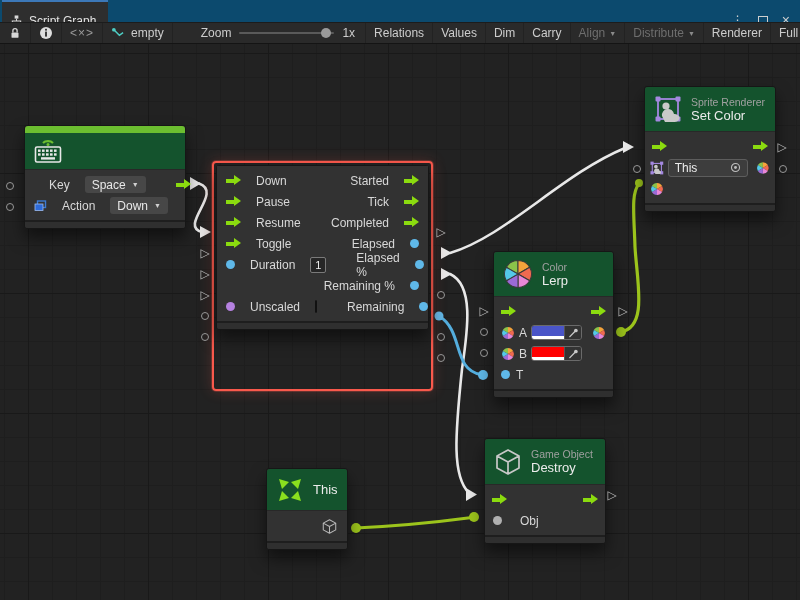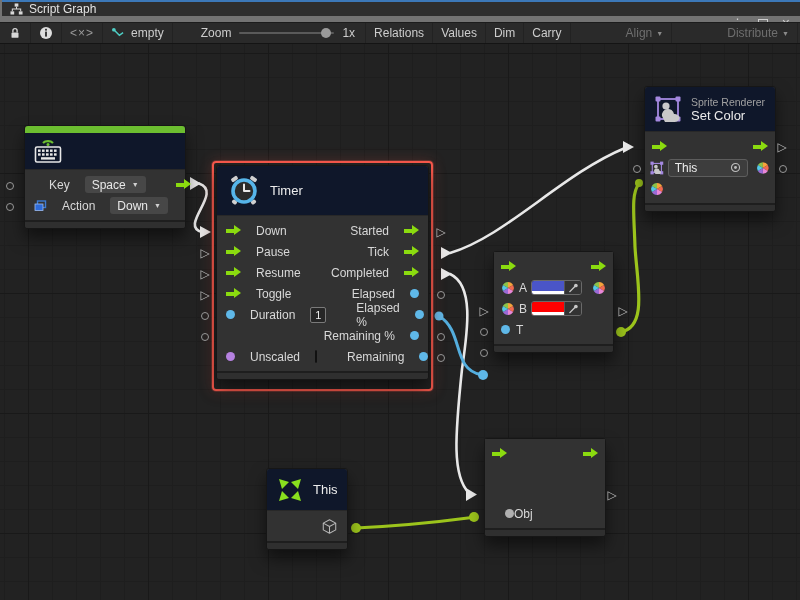--- a/index.html
+++ b/index.html
@@ -1,55 +1,55 @@
 <!DOCTYPE html>
 <html><head>
 <meta charset="utf-8">
 <style>
   html,body{margin:0;padding:0;background:#111;}
   *{box-sizing:border-box;}
   .window{position:relative;width:800px;height:600px;background:#191919;overflow:hidden;
     font-family:"Liberation Sans","DejaVu Sans",sans-serif;color:#dcdcdc;}
 
   
-  .tabbar{position:absolute;left:0;top:0;width:800px;height:40px;background:#737373;display:flex;align-items:stretch;flex-direction:column;}
+  .tabbar{position:absolute;left:0;top:0;width:800px;height:40px;background:#0c4a6e;display:flex;align-items:stretch;}
   .tab{position:relative;margin-left:2px;padding:0 12px 0 8px;background:#2e2e2e;display:flex;align-items:center;gap:6px;
     border-top:2px solid #3c78b8;font-size:12px;color:#e2e2e2;}
   .winctrl{margin-left:auto;display:flex;align-items:center;gap:14px;padding-right:10px;color:#cfcfcf;}
   .winctrl .menu{font-size:12px;letter-spacing:0;}
   .winctrl .maxbox{width:10px;height:9px;border:1px solid #cfcfcf;display:inline-block;}
   .winctrl .close{font-size:14px;line-height:1;}
 
   
   .toolbar{position:absolute;left:0;top:22px;width:800px;height:22px;background:#2a2a2a;border-top:1px solid #1c1c1c;
     border-bottom:1px solid #141414;display:flex;align-items:stretch;font-size:12px;color:#cdcdcd;}
   .tseg{display:flex;align-items:center;justify-content:center;padding:0 8px;border-right:1px solid #222;white-space:nowrap;}
   .tbtn{cursor:default;}
-  .tseg.disabled{color:#6e6e6e;margin-left:47px;}
+  .tseg.disabled{color:#6e6e6e;}
   .zoomseg{flex:1;display:flex;align-items:center;gap:8px;padding:0 10px;border-right:1px solid #222;justify-content:space-between;}
   .ztrack{position:relative;width:95px;height:2px;background:#5a5a5a;border-radius:1px;}
   .zhandle{position:absolute;top:-4px;left:82px;width:10px;height:10px;border-radius:50%;background:#9a9a9a;}
   .codeview{color:#9a9a9a;letter-spacing:1px;}
   .caret-sm{font-size:7px;margin-left:4px;color:#8a8a8a;}
 
   
   .graph{position:absolute;left:0;top:44px;width:800px;height:556px;background-color:#222222;
     background-image:
       linear-gradient(#191919 1px,transparent 1px),
       linear-gradient(90deg,#191919 1px,transparent 1px),
       linear-gradient(#1e1e1e 1px,transparent 1px),
       linear-gradient(90deg,#1e1e1e 1px,transparent 1px);
     background-size:120px 120px,120px 120px,24px 24px,24px 24px;
     background-position:0 9px,28px 0,0 9px,4px 0;}
   .wires{position:absolute;left:0;top:0;pointer-events:none;}
 
   .node{position:absolute;background:#333333;border:1px solid #161616;border-radius:3px;
     box-shadow:0 9px 16px rgba(0,0,0,.5);}
   .accent{height:7px;border-radius:3px 3px 0 0;}
-  .hdr{display:flex;align-items:center;gap:8px;padding:6px 9px;background:#0f172a;border-bottom:1px solid #282828;border-radius:3px 3px 0 0;}
+  .hdr{display:flex;align-items:center;gap:8px;padding:6px 9px;background:#14532d;border-bottom:1px solid #282828;border-radius:3px 3px 0 0;}
   .accent + .hdr{border-radius:0;}
   .t1{font-size:13px;color:#ececec;}
   .t2{font-size:10.5px;color:#a0a0a0;margin-top:1px;}
   .tcat{font-size:10.5px;color:#a0a0a0;}
   .body{padding:4px 0;background:#323232;}
   .nftr{height:8px;background:#2f2f2f;border-top:2px solid #1e1e1e;border-radius:0 0 3px 3px;}
   .prow{display:flex;align-items:center;height:21px;padding:0 9px;gap:15px;font-size:12px;color:#d8d8d8;}
   .spacer{flex:1;}
 
   .garrow{position:relative;width:15px;height:11px;display:inline-block;flex:0 0 15px;}
@@ -236,31 +236,20 @@
           <span class="dd">
             <span>Down</span>
             <span class="caret">▼</span>
           </span>
         </div>
       </div>
       <div class="nftr"></div>
     </div>
 
     <div class="node" style="left:216px;top:121px;width:213px;">
-      <div class="hdr" style="height:50px;">
-        <svg width="36" height="36" viewBox="0 0 36 36">
-          <rect x="5" y="4" width="7" height="4" rx="1.5" fill="#cfcfcf" transform="rotate(-35 8.5 6)"></rect>
-          <rect x="24" y="4" width="7" height="4" rx="1.5" fill="#cfcfcf" transform="rotate(35 27.5 6)"></rect>
-          <rect x="6" y="27" width="5" height="4" rx="1.5" fill="#cfcfcf" transform="rotate(38 8.5 29)"></rect>
-          <rect x="25" y="27" width="5" height="4" rx="1.5" fill="#cfcfcf" transform="rotate(-38 27.5 29)"></rect>
-          <circle cx="18" cy="18" r="11" fill="#2b2b2b" stroke="#56b5ea" stroke-width="3.6"></circle>
-          <path d="M18,18 V11.5 M18,18 H23.5" stroke="#eaeaea" stroke-width="2" stroke-linecap="round"></path>
-        </svg>
-        <div class="t1">Timer</div>
-      </div>
       <div class="body">
         <div class="prow">
             <span class="garrow"></span>
             <span>Down</span>
             <span class="spacer"></span>
             <span>Started</span>
             <span class="garrow"></span>
           </div>
         <div class="prow">
             <span class="garrow"></span>
@@ -302,20 +291,36 @@
             <span class="chk"></span>
             <span class="spacer"></span>
             <span>Remaining</span>
             <span class="dot blue"></span>
           </div>
       </div>
       <div class="nftr"></div>
     </div>
 
     <div class="node" style="left:493px;top:207px;width:121px;">
+      <div class="hdr" style="height:45px;padding:4px 8px;">
+        <svg width="32" height="32" viewBox="-9.5 -9.5 19 19">
+          <g stroke="#3a3a3a" stroke-width="0.6">
+            <path d="M0,0 L-6.93,-4 A8,8 0 0 1 0,-8 Z" fill="#8bc34a"></path>
+            <path d="M0,0 L0,-8 A8,8 0 0 1 6.93,-4 Z" fill="#f5a33b"></path>
+            <path d="M0,0 L6.93,-4 A8,8 0 0 1 6.93,4 Z" fill="#f06a50"></path>
+            <path d="M0,0 L6.93,4 A8,8 0 0 1 0,8 Z" fill="#e987d8"></path>
+            <path d="M0,0 L0,8 A8,8 0 0 1 -6.93,4 Z" fill="#9b6ad6"></path>
+            <path d="M0,0 L-6.93,4 A8,8 0 0 1 -6.93,-4 Z" fill="#54c8e8"></path>
+          </g>
+        </svg>
+        <div>
+          <div class="tcat">Color</div>
+          <div class="t1">Lerp</div>
+        </div>
+      </div>
       <div class="body">
         <div class="prow" style="padding:0 7px;">
             <span class="garrow"></span>
             <span class="spacer"></span>
             <span class="garrow"></span>
           </div>
         <div class="prow" style="padding:0 7px;gap:4px;">
           <svg width="14" height="14" viewBox="-9.5 -9.5 19 19">
               <g>
                 <path d="M0,0 L-6.93,-4 A8,8 0 0 1 0,-8 Z" fill="#8bc34a"></path>
@@ -443,27 +448,36 @@
                 <path d="M0,0 L0,8 A8,8 0 0 1 -6.93,4 Z" fill="#9b6ad6"></path>
                 <path d="M0,0 L-6.93,4 A8,8 0 0 1 -6.93,-4 Z" fill="#54c8e8"></path>
               </g>
             </svg>
         </div>
       </div>
       <div class="nftr"></div>
     </div>
 
     <div class="node" style="left:484px;top:394px;width:122px;">
+      <div class="hdr" style="height:46px;padding:4px 8px;">
+        <svg width="30" height="30" viewBox="0 0 30 30">
+          <path d="M15,3 L26,9 V21 L15,27 L4,21 V9 Z M4,9 L15,15 L26,9 M15,15 V27" fill="none" stroke="#c8c8c8" stroke-width="1.7" stroke-linejoin="round"></path>
+        </svg>
+        <div>
+          <div class="tcat">Game Object</div>
+          <div class="t1">Destroy</div>
+        </div>
+      </div>
       <div class="body">
         <div class="prow" style="padding:0 7px;">
             <span class="garrow"></span>
             <span class="spacer"></span>
             <span class="garrow"></span>
           </div>
-        <div class="prow" style="padding:0 20px;gap:0;margin-top:39px;">
+        <div class="prow" style="padding:0 8px;gap:18px;">
             <span class="dot grey"></span>
             <span>Obj</span>
           </div>
       </div>
       <div class="nftr"></div>
     </div>
 
     <div class="node" style="left:266px;top:424px;width:82px;">
       <div class="hdr" style="height:42px;padding:4px 8px;">
         <svg width="30" height="30" viewBox="0 0 30 30">

